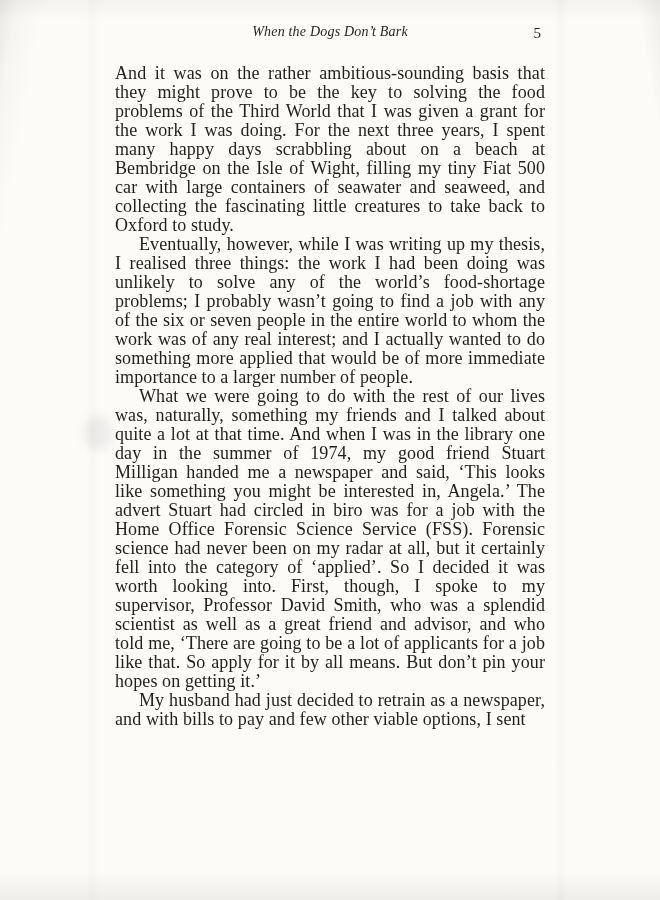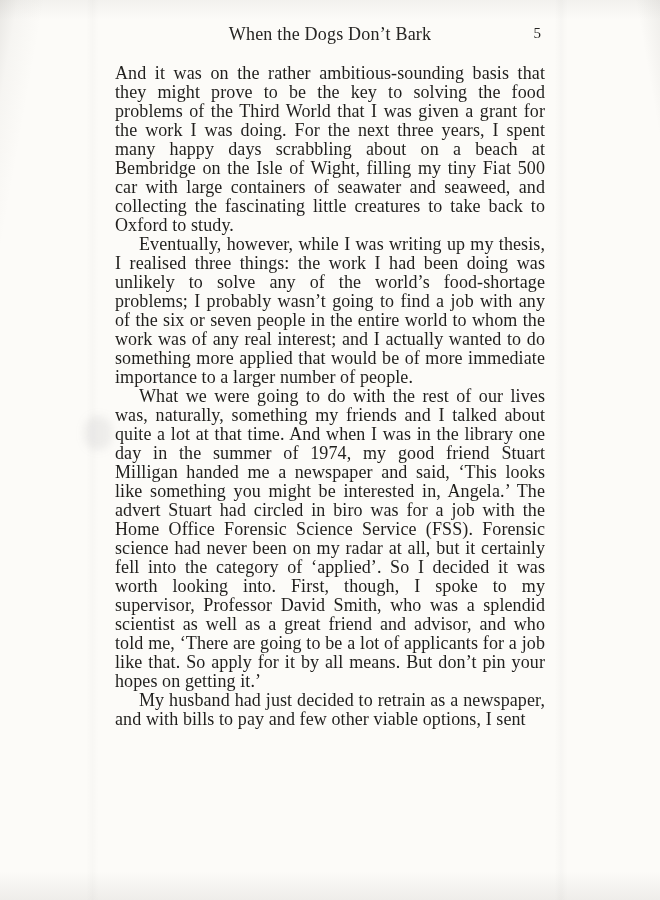--- a/index.html
+++ b/index.html
@@ -55,21 +55,22 @@
 
   .page-header {
     position: relative;
     height: 24px;
     margin-bottom: 16px;
   }
 
   .running-title {
     display: block;
     text-align: center;
-    font-size: 18px;
+    font-style: italic;
+    font-size: 14px;
     letter-spacing: 0.2px;
     color: #262523;
   }
 
   .page-number {
     position: absolute;
     right: 4px;
     top: 1px;
     font-size: 15px;
     color: #262523;

